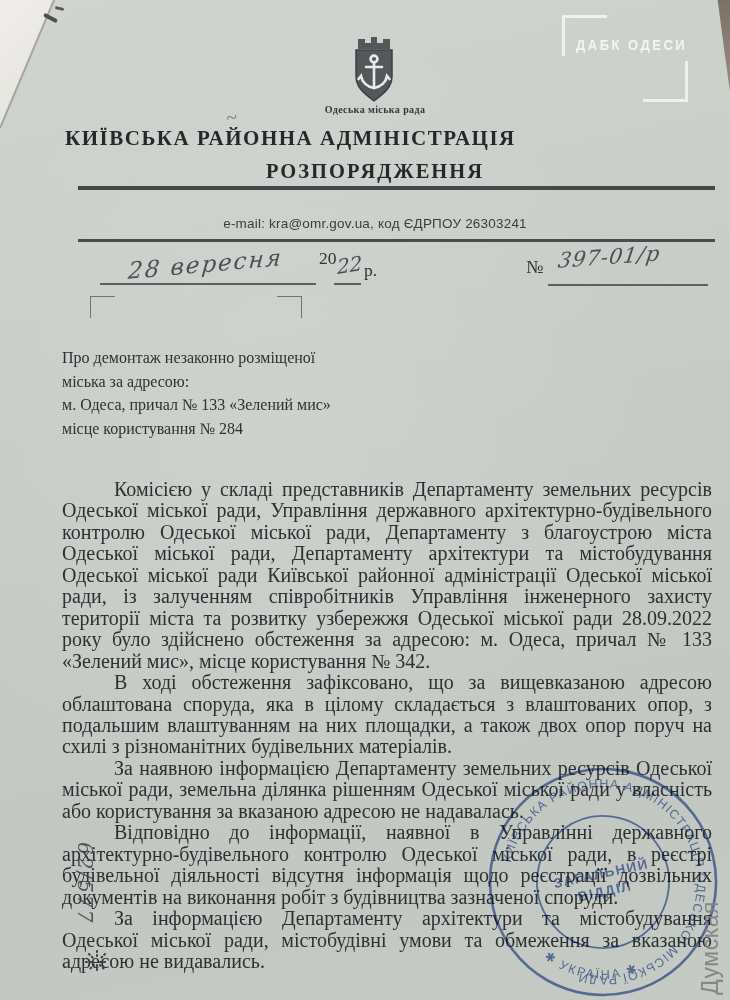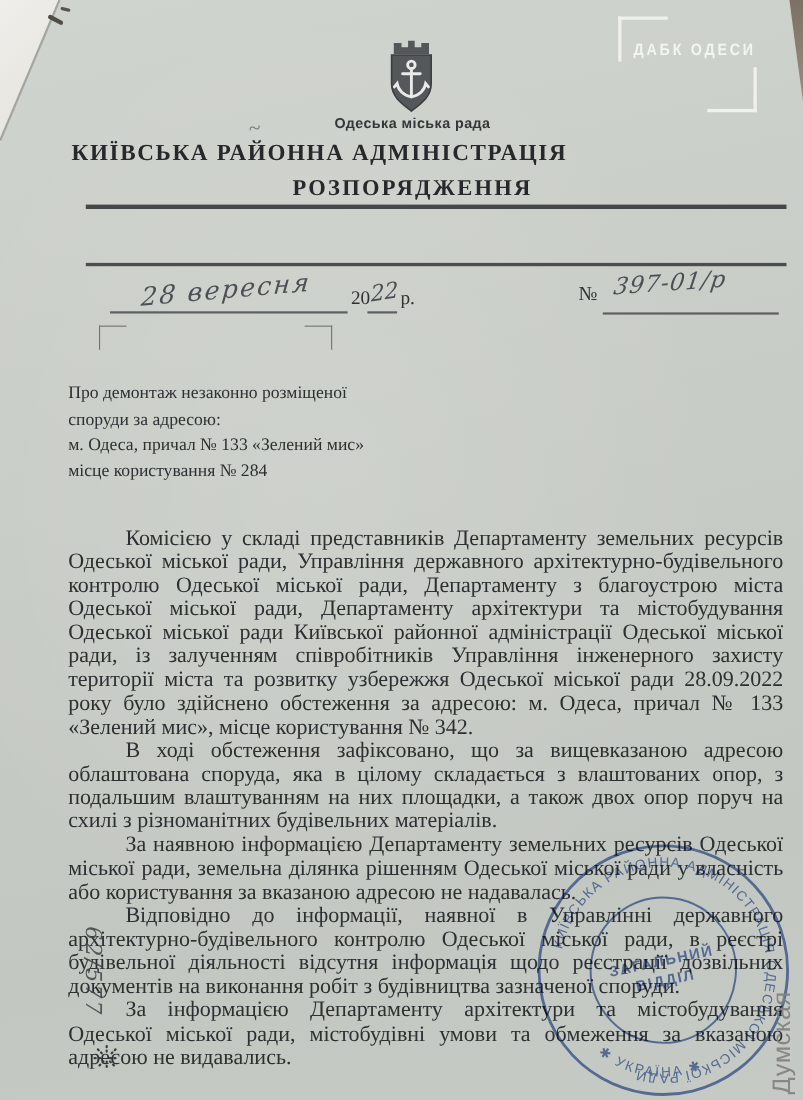--- a/index.html
+++ b/index.html
@@ -24,38 +24,38 @@
 
   
   .wm-bracket-a{left:562px;top:15px;width:42px;height:38px;border-left:3px solid #f3f2ee;border-top:3px solid #f3f2ee;opacity:.95;}
   .wm-bracket-b{left:643px;top:61px;width:42px;height:38px;border-right:3px solid #f3f2ee;border-bottom:3px solid #f3f2ee;opacity:.95;}
   .wm-dabk{left:576px;top:37px;font-family:"Liberation Sans",sans-serif;font-weight:bold;
     font-size:13px;letter-spacing:2.5px;color:#f5f4f0;transform:scaleY(1.15);}
 
   
   .arms{left:344px;top:34px;}
   .org-parent{left:95px;top:104px;width:560px;text-align:center;
-    font-family:Liberation Sans, sans-serif;font-weight:bold;font-size:13px;color:#33363a;letter-spacing:.4px;}
+    font-family:Liberation Serif, serif;font-weight:bold;font-size:10px;color:#33363a;letter-spacing:.4px;}
   .org-name{left:65px;top:126px;width:620px;text-align:left;font-weight:bold;
     font-size:21px;letter-spacing:1.5px;color:#26282b;}
   .doc-type{left:65px;top:160px;width:620px;text-align:center;font-weight:bold;
     font-size:20.5px;letter-spacing:2px;color:#26282b;}
   .rule1{left:78px;top:186px;width:637px;height:3.5px;background:#45474a;}
   .rule2{left:78px;top:239px;width:637px;height:2.5px;background:#4a4c4f;}
   .addr{left:95px;width:560px;text-align:center;font-family:"Liberation Sans",sans-serif;
     font-size:13.5px;color:#3a3d40;letter-spacing:.2px;}
   .addr1{top:197px;} .addr2{top:216px;}
   .ink-squiggle{left:226px;top:106px;font-size:20px;color:#75797c;font-style:italic;transform:rotate(-8deg);}
 
   
   .hw{font-style:italic;color:#4b5057;font-family:"DejaVu Serif",serif;}
   .u-line{height:1.5px;background:#5d5f62;}
   .ul-date{left:100px;top:283px;width:216px;}
   .hw-date{left:128px;top:251px;font-size:23px;transform:rotate(-5deg) skewX(-10deg);letter-spacing:2px;}
-  .yr-prefix{left:319px;top:260px;font-size:17.5px;color:#303336;}
+  .yr-prefix{left:319px;top:248px;font-size:17.5px;color:#303336;}
   .hw-year{left:337px;top:253px;font-size:20px;transform:rotate(-9deg) skewX(-8deg);}
   .ul-year{left:334px;top:283px;width:27px;}
   .yr-suffix{left:364px;top:260px;font-size:17.5px;color:#303336;}
   .no-label{left:526px;top:257px;font-size:18px;color:#303336;}
   .ul-no{left:548px;top:284px;width:160px;}
   .hw-no{left:558px;top:245px;font-size:21px;transform:rotate(-4deg) skewX(-12deg);letter-spacing:1px;}
 
   
   .reg{width:24px;height:21px;border-color:#707370;}
   .reg-l{left:90px;top:296px;border-left:1.5px solid #707370;border-top:1.5px solid #707370;}
@@ -107,38 +107,39 @@
       <path d="M22,33 h16"></path>
       <path d="M30,54 C23,53 18,48 17,42 l-2.5,3"></path>
       <path d="M30,54 C37,53 42,48 43,42 l2.5,3"></path>
     </g>
   </svg>
   <div class="abs org-parent">Одеська міська рада</div>
   <div class="abs ink-squiggle">~</div>
   <div class="abs org-name">КИЇВСЬКА РАЙОННА АДМІНІСТРАЦІЯ</div>
   <div class="abs doc-type">РОЗПОРЯДЖЕННЯ</div>
   <div class="abs rule1"></div>
+  <div class="abs addr addr2">e-mail:  kra@omr.gov.ua, код ЄДРПОУ 26303241</div>
   <div class="abs rule2"></div>
 
   <div class="abs u-line ul-date"></div>
   <div class="abs hw hw-date">28 вересня</div>
   <span class="abs yr-prefix">20</span>
   <span class="abs hw hw-year">22</span>
   <div class="abs u-line ul-year"></div>
   <span class="abs yr-suffix">р.</span>
   <span class="abs no-label">№</span>
   <div class="abs u-line ul-no"></div>
   <div class="abs hw hw-no">397-01/р</div>
 
   <div class="abs reg reg-l"></div>
   <div class="abs reg reg-r"></div>
 
   <div class="abs subject">
     <div>Про демонтаж незаконно розміщеної</div>
-    <div>споруди  за адресою:</div>
+    <div>міська  за адресою:</div>
     <div>м. Одеса, причал № 133 «Зелений мис»</div>
     <div>місце користування № 284</div>
   </div>
 
   <div class="abs body-text">
     <p>Комісією у складі представників Департаменту земельних ресурсів Одеської міської ради, Управління державного архітектурно-будівельного контролю Одеської міської ради, Департаменту з благоустрою міста Одеської міської ради, Департаменту архітектури та містобудування Одеської міської ради Київської районної адміністрації Одеської міської ради, із залученням співробітників Управління інженерного захисту території міста та розвитку узбережжя Одеської міської ради 28.09.2022 року було здійснено обстеження за адресою: м. Одеса, причал № 133 «Зелений мис», місце користування № 342.</p>
     <p>В ході обстеження зафіксовано, що за вищевказаною адресою облаштована споруда, яка в цілому складається з влаштованих опор, з подальшим влаштуванням на них площадки, а також двох опор поруч на схилі з різноманітних будівельних матеріалів.</p>
     <p>За наявною інформацією Департаменту земельних ресурсів Одеської міської ради, земельна ділянка рішенням Одеської міської ради у власність або користування за вказаною адресою не надавалась.</p>
     <p>Відповідно до інформації, наявної в Управлінні державного архітектурно-будівельного контролю Одеської міської ради, в реєстрі будівельної діяльності відсутня інформація щодо реєстрації дозвільних документів на виконання робіт з будівництва зазначеної споруди.</p>
     <p>За інформацією Департаменту архітектури та містобудування Одеської міської ради, містобудівні умови та обмеження за вказаною адресою не видавались.</p>

